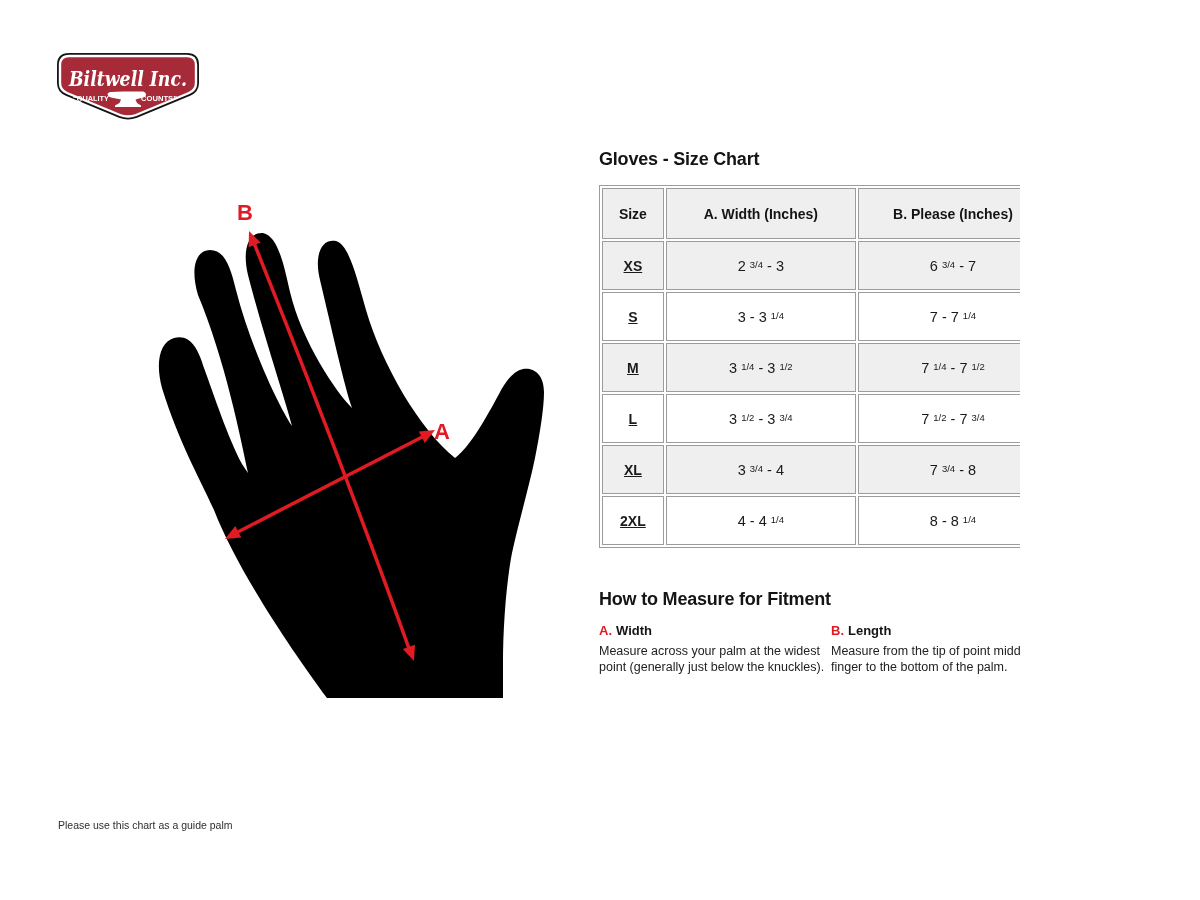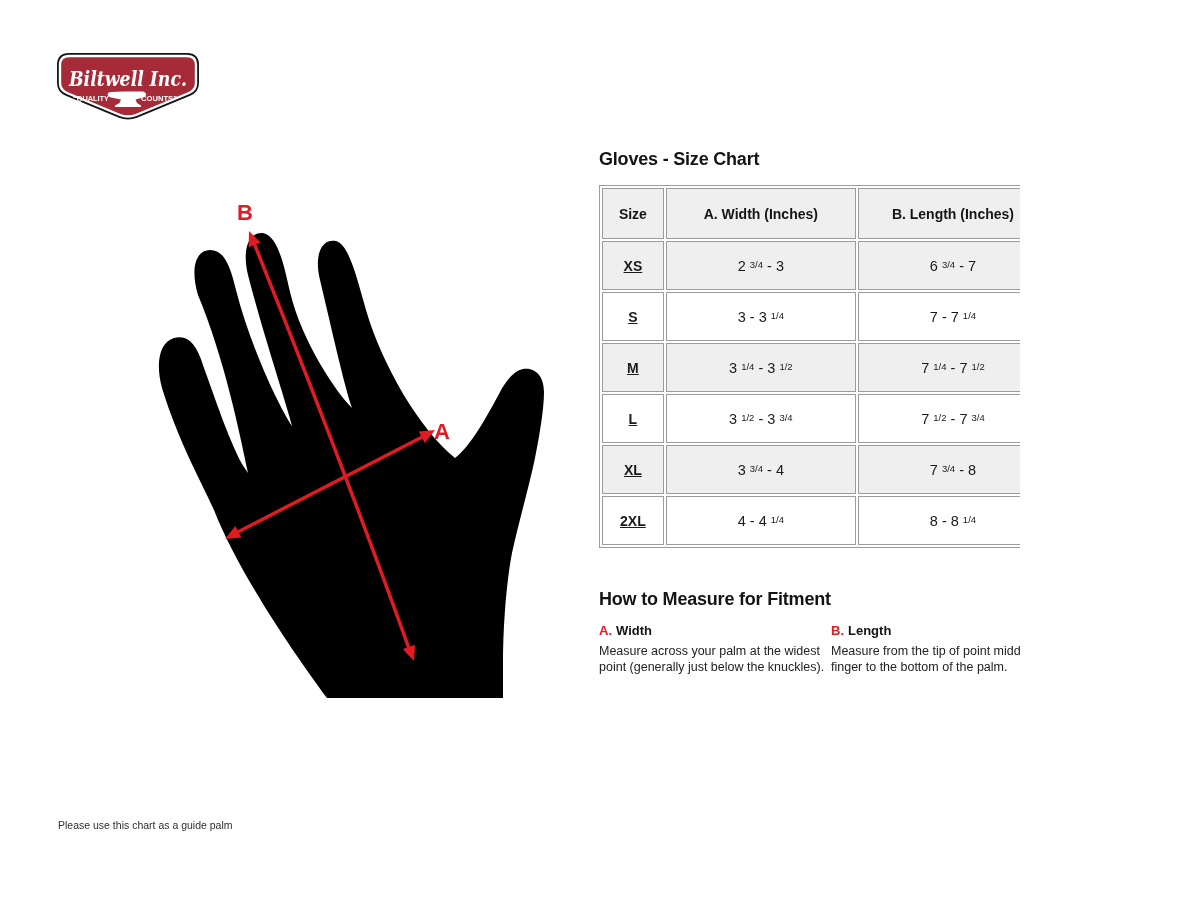--- a/index.html
+++ b/index.html
@@ -99,21 +99,21 @@
     <table class="sizes">
       <colgroup>
           <col style="width:62px">
           <col style="width:191px">
           <col style="width:191px">
         </colgroup>
       <thead>
         <tr>
           <th>Size</th>
           <th>A. Width (Inches)</th>
-          <th>B. Length (Inches)</th>
+          <th>B. Please (Inches)</th>
         </tr>
       </thead>
       <tbody>
           <tr>
             <td class="size-col">XS</td>
             <td>2 <span class="frac">3/4</span> - 3</td>
             <td>6 <span class="frac">3/4</span> - 7</td>
           </tr>
           <tr>
             <td class="size-col">S</td>

